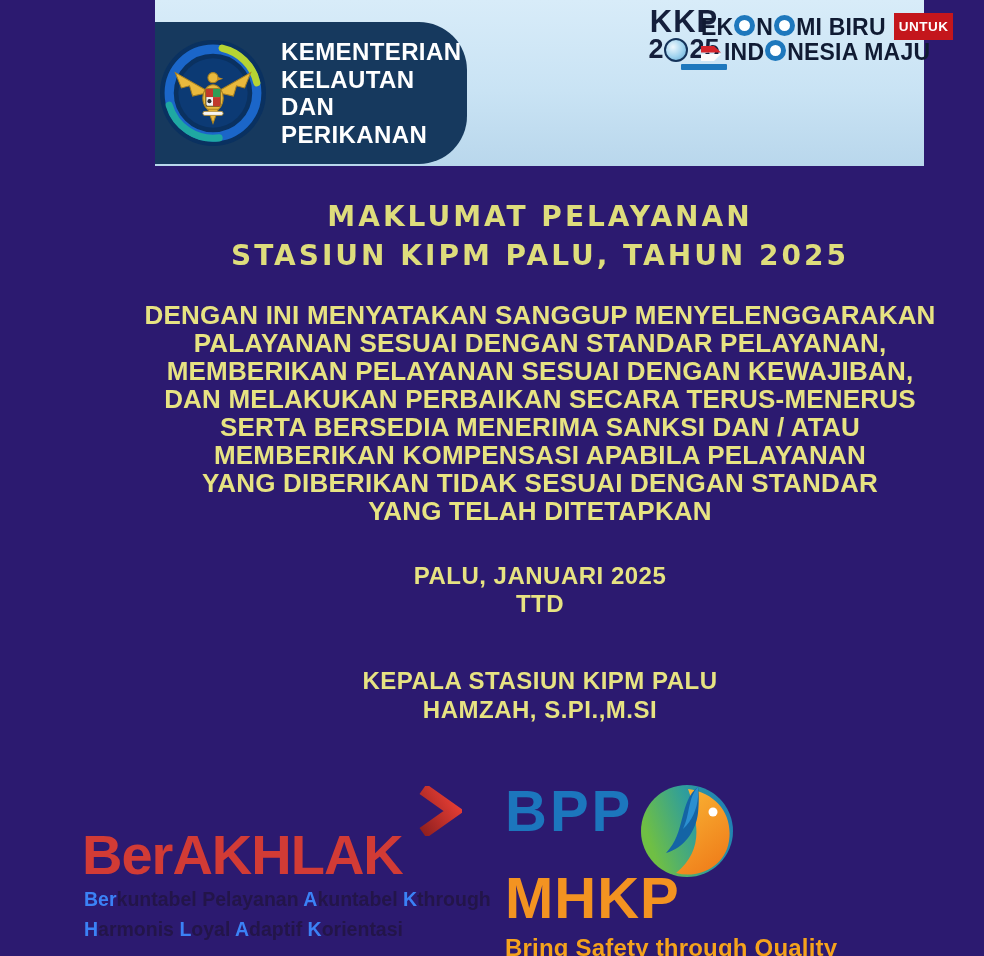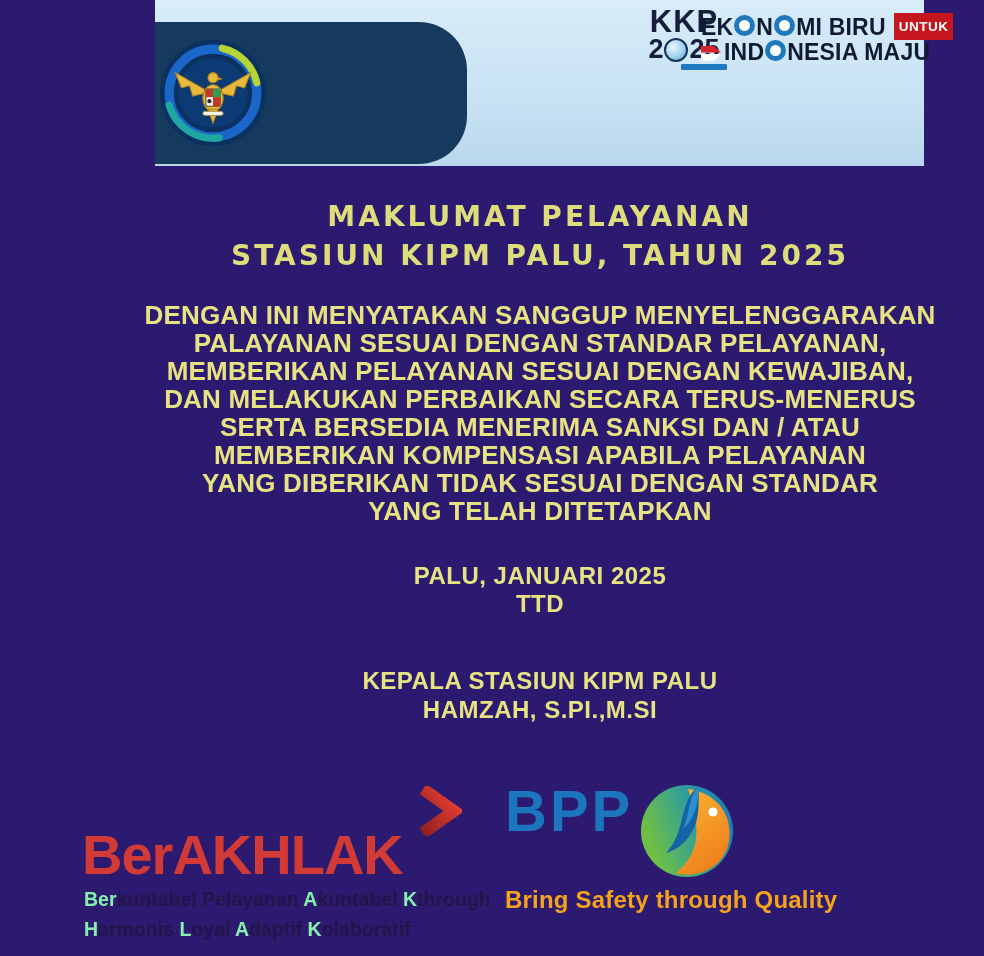--- a/index.html
+++ b/index.html
@@ -40,21 +40,21 @@
   .dateline{top:562px;color:#e7e382;font-weight:700;font-size:24px;line-height:28px;letter-spacing:0.5px;}
   .signature{top:666px;color:#e7e382;font-weight:700;font-size:24px;line-height:29px;letter-spacing:0.5px;}
 
   
   .berakhlak{position:absolute;left:82px;top:786px;width:440px;}
   .chevron{position:absolute;left:336px;top:0;width:44px;height:50px;}
   .ber-word{position:absolute;left:0;top:36px;font-size:56px;font-weight:800;color:#d23b35;
             letter-spacing:-1px;white-space:nowrap;}
   .ber-tags{position:absolute;left:2px;top:98px;font-size:19.5px;font-weight:700;
             line-height:30px;color:#231549;white-space:nowrap;}
-  .hl{color:#86efac;text-align:right;}
+  .hl{color:#3b82f6;text-align:right;}
 
   
   .bpp{position:absolute;left:505px;top:783px;}
   .bpp-row{display:flex;align-items:flex-start;}
   .bpp-word{font-size:58px;font-weight:800;color:#1c76bd;line-height:0.95;letter-spacing:3px;}
   .bpp-circle{width:92px;height:92px;margin-left:8px;margin-top:2px;}
   .mhkp-word{font-size:58px;font-weight:800;color:#f39321;line-height:0.95;margin-top:-7px;letter-spacing:1px;}
   .bpp-tag{margin-top:9px;font-size:24px;font-weight:700;color:#f5a31c;letter-spacing:0.2px;}
 </style>
 </head>
@@ -78,20 +78,25 @@
         <polygon points="56,36 62,38 56,40" fill="#c98f1f"></polygon>
         <ellipse cx="52" cy="57" rx="10" ry="13" fill="#e9b93d" stroke="#a9801f" stroke-width="1"></ellipse>
         <polygon points="47,68 57,68 52,82" fill="#e9b93d" stroke="#a9801f" stroke-width="1"></polygon>
         <rect x="45" y="48" width="14" height="17" rx="2" fill="#f2f2f2" stroke="#5b4a12" stroke-width="1"></rect>
         <rect x="45" y="48" width="7" height="8" fill="#c0392b"></rect>
         <rect x="52" y="48" width="7" height="8" fill="#2e9e56"></rect>
         <rect x="52" y="56" width="7" height="9" fill="#c0392b"></rect>
         <circle cx="48.5" cy="60" r="2" fill="#2c2c2c"></circle>
         <rect x="42" y="70" width="20" height="4" rx="2" fill="#f5f5f5" stroke="#a9801f" stroke-width="0.8"></rect>
       </svg>
+      <div class="ministry">
+        <div>KEMENTERIAN</div>
+        <div>KELAUTAN DAN</div>
+        <div>PERIKANAN</div>
+      </div>
     </div>
 
     <div class="kkp">
       <div class="kkp-word">KKP</div>
       <div class="kkp-year">
         <span>2</span>
           <span class="globe"></span>
           <span>25</span>
       </div>
       <div class="kkp-ribbon"></div>
@@ -142,21 +147,21 @@
         <linearGradient id="cg" x1="0" y1="1" x2="1" y2="0">
           <stop offset="0" stop-color="#8f1f1f"></stop>
             <stop offset="1" stop-color="#ef4136"></stop>
         </linearGradient>
       </defs>
       <path d="M5,3 L36,25 L5,47" fill="none" stroke="url(#cg)" stroke-width="12"></path>
     </svg>
     <div class="ber-word">BerAKHLAK</div>
     <div class="ber-tags">
       <div><span class="hl">Ber</span><span>kuntabel Pelayanan </span><span class="hl">A</span><span>kuntabel </span><span class="hl">K</span><span>through</span></div>
-      <div><span class="hl">H</span><span>armonis </span><span class="hl">L</span><span>oyal </span><span class="hl">A</span><span>daptif </span><span class="hl">K</span><span>olaboratif</span></div>
+      <div><span class="hl">H</span><span>armonis </span><span class="hl">L</span><span>oyal </span><span class="hl">A</span><span>daptif </span><span class="hl">K</span><span>orientasi</span></div>
     </div>
   </div>
 
   <div class="bpp">
     <div class="bpp-row">
       <div class="bpp-word">BPP</div>
       <svg class="bpp-circle" viewBox="0 0 92 92">
         <defs>
           <linearGradient id="bg1" x1="0" y1="0.35" x2="1" y2="0">
             <stop offset="0" stop-color="#6fbf44"></stop>
@@ -168,16 +173,17 @@
               <stop offset="1" stop-color="#ef7d1a"></stop>
           </linearGradient>
         </defs>
         <circle cx="46" cy="46" r="46" fill="url(#bg1)"></circle>
         <path d="M47,4 C76,8 92,30 88,56 C84,82 58,94 35,88 C52,74 57,58 55,40 C54,26 50,12 47,4 Z" fill="url(#bo1)"></path>
         <path d="M57,2 C38,16 45,48 25,68 C43,63 55,46 57,28 C58,18 58,8 57,2 Z" fill="#1464a5"></path>
         <path d="M57,2 C47,12 49,30 42,44 C51,36 56,24 57,12 Z" fill="#2b8fd0"></path>
         <circle cx="72" cy="27" r="4.5" fill="#ffffff"></circle>
       </svg>
     </div>
+    <div class="mhkp-word">MHKP</div>
     <div class="bpp-tag">Bring Safety through Quality</div>
   </div>
 
 </div>
 
 </body></html>

